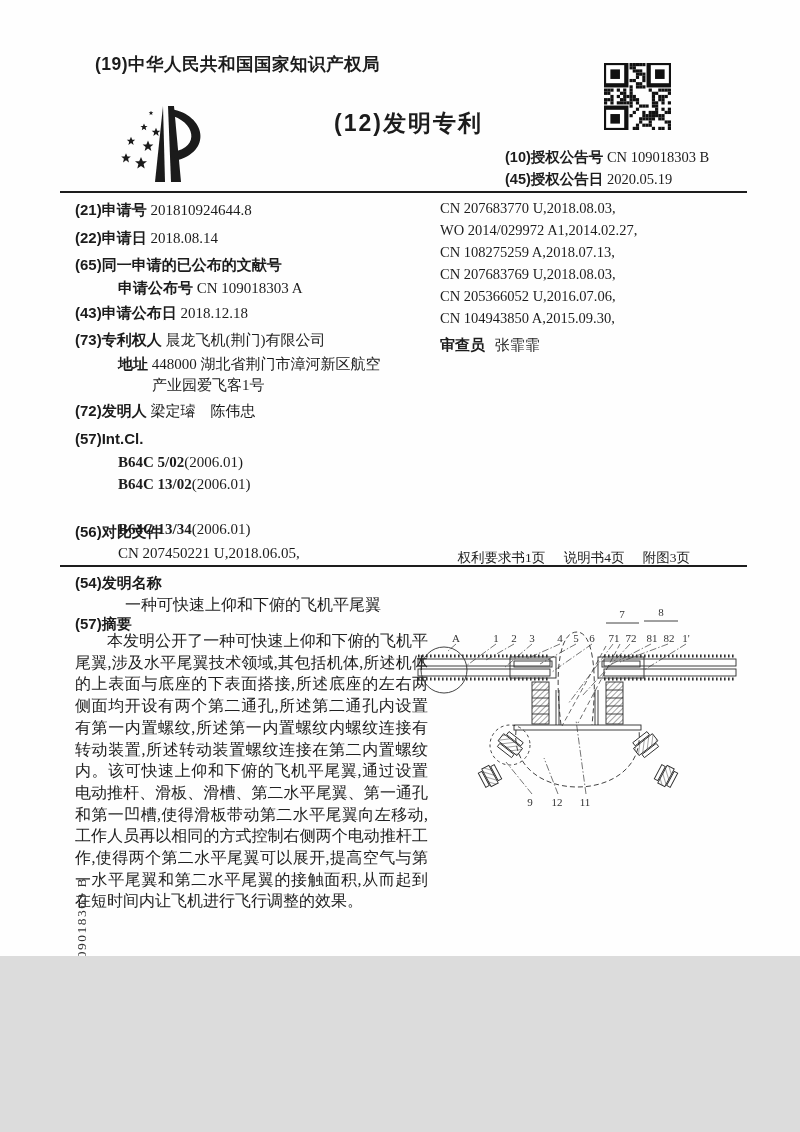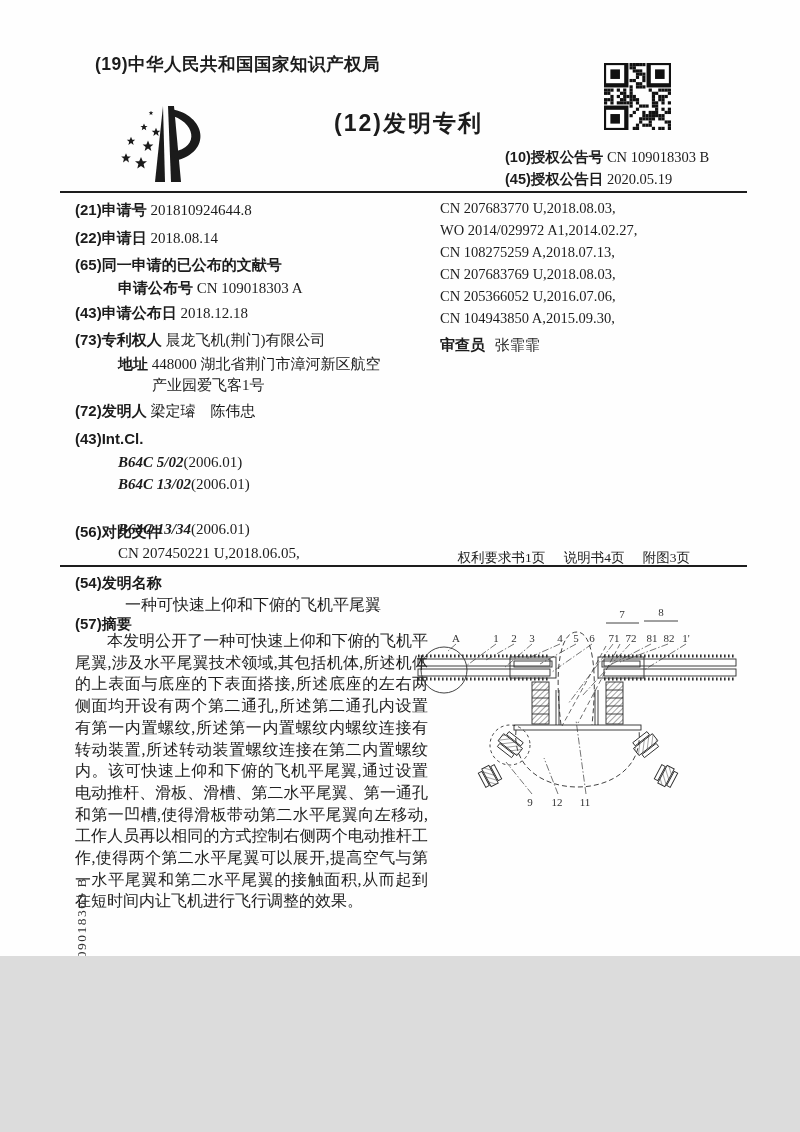--- a/index.html
+++ b/index.html
@@ -6,21 +6,21 @@
   .page{position:relative;width:800px;height:956px;background:#fefefe;margin:0 auto;
         font-family:"Liberation Serif",serif;color:#1c1c1c;overflow:hidden;}
   .abs{position:absolute;white-space:nowrap;}
   .lbl{font-family:"Liberation Sans",sans-serif;font-weight:700;}
   .val{font-family:"Liberation Serif",serif;font-weight:400;}
   .fs15{font-size:15px;}
   .fs14{font-size:14.5px;}
   .office{font-size:17.5px;letter-spacing:.5px;}
   .doctype{font-size:23px;letter-spacing:2px;margin-left:11px;}
   .rule{position:absolute;left:60px;width:687px;height:2px;background:#1d1d1d;}
-  .clscode{font-style:italic;font-weight:700;font-family:"Liberation Serif",serif;}
+  .clscode{font-weight:700;font-family:"Liberation Serif",serif;}
   .cit{position:absolute;left:440px;font-size:14.5px;}
   .abstract{position:absolute;left:75px;top:630px;width:353px;font-size:16px;line-height:21.7px;
             text-align:justify;text-indent:2em;white-space:normal;color:#222;}
   .sidecode{position:absolute;left:12px;top:927px;width:140px;height:16px;
             transform:rotate(-90deg);font-size:13.5px;letter-spacing:1.5px;text-align:center;color:#333;}
   .pages{position:absolute;left:438px;top:549px;width:252px;text-align:right;font-size:13.5px;}
   .pages span{margin-left:15px;}
   svg text{font-family:"Liberation Serif",serif;}
 </style>
 </head>
@@ -223,21 +223,21 @@
   </div>
   <div class="abs fs15" style="left:118px;top:355px;">
     <span class="lbl">地址</span>
     <span class="val">448000 湖北省荆门市漳河新区航空</span>
   </div>
   <div class="abs fs15 val" style="left:152px;top:376px;">产业园爱飞客1号</div>
   <div class="abs fs15" style="left:75px;top:402px;">
     <span class="lbl">(72)发明人</span>
     <span class="val">梁定璿　陈伟忠</span>
   </div>
-  <div class="abs fs15 lbl" style="left:75px;top:430px;">(43)Int.Cl.</div>
+  <div class="abs fs15 lbl" style="left:75px;top:430px;">(57)Int.Cl.</div>
   <div class="abs fs15" style="left:118px;top:454px;">
     <span class="clscode">B64C 5/02</span><span class="val">(2006.01)</span>
   </div>
   <div class="abs fs15" style="left:118px;top:476px;">
     <span class="clscode">B64C 13/02</span><span class="val">(2006.01)</span>
   </div>
   <div class="abs fs15" style="left:118px;top:521px;">
     <span class="clscode">B64C 13/34</span><span class="val">(2006.01)</span>
   </div>
   <div class="abs fs15 lbl" style="left:75px;top:523px;">(56)对比文件</div>

